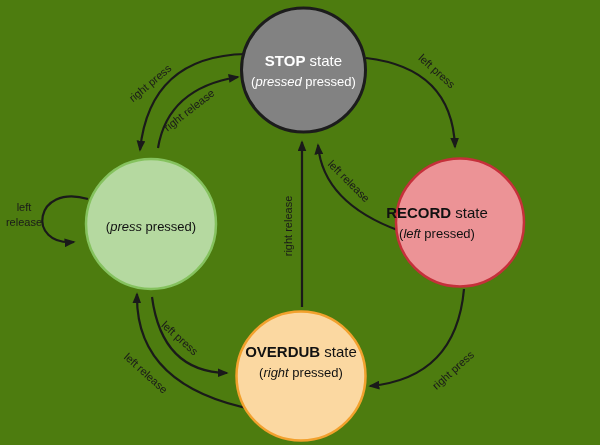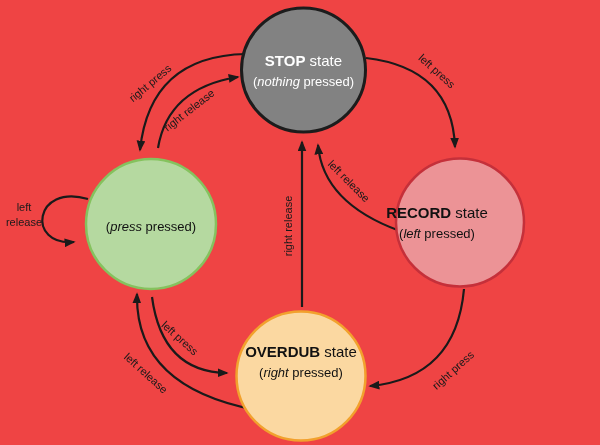--- a/index.html
+++ b/index.html
@@ -1,17 +1,17 @@
 <!DOCTYPE html>
 <html><head>
 <meta charset="utf-8">
 <style>
   html,body { margin:0; padding:0; background:#ffffff; }
   .canvas {
-    position:relative; width:600px; height:445px; background:#ef4444;
+    position:relative; width:600px; height:445px; background:#4d7c0f;
     font-family:"Liberation Sans", sans-serif; overflow:hidden;
   }
   svg.layer { position:absolute; left:0; top:0; width:600px; height:445px; }
 
   .state-label {
     position:absolute; display:flex; flex-direction:column;
     align-items:center; justify-content:center; text-align:center;
     pointer-events:none; color:#111111;
   }
   .state-label .title { font-size:15px; line-height:17px; white-space:nowrap; }
@@ -61,21 +61,21 @@
     </g>
 
     <circle cx="303.5" cy="70" r="62" stroke-width="3" fill="#828282" stroke="#1c1c1c"></circle>
     <circle cx="151" cy="224" r="65" stroke-width="2.5" fill="#b5d9a0" stroke="#85c25e"></circle>
     <circle cx="460" cy="222.5" r="64" stroke-width="2.5" fill="#ec9396" stroke="#c5303a"></circle>
     <circle cx="301" cy="376" r="64.5" stroke-width="2.5" fill="#fbd8a1" stroke="#f2a12d"></circle>
   </svg>
 
   <div class="state-label light" style="left:241px; top:8px; width:125px; height:124px;">
     <div class="title"><span class="b">STOP</span><span> state</span></div>
-    <div class="sub"><span>(</span><span class="i">nothing</span><span> pressed)</span></div>
+    <div class="sub"><span>(</span><span class="i">pressed</span><span> pressed)</span></div>
   </div>
 
   <div class="state-label" style="left:86px; top:159px; width:130px; height:130px;">
     <div class="sub"><span>(</span><span class="i">press</span><span> pressed)</span></div>
   </div>
 
   <div class="state-label" style="left:373px; top:158px; width:128px; height:128px;">
     <div class="title"><span class="b">RECORD</span><span> state</span></div>
     <div class="sub"><span>(</span><span class="i">left</span><span> pressed)</span></div>
   </div>

